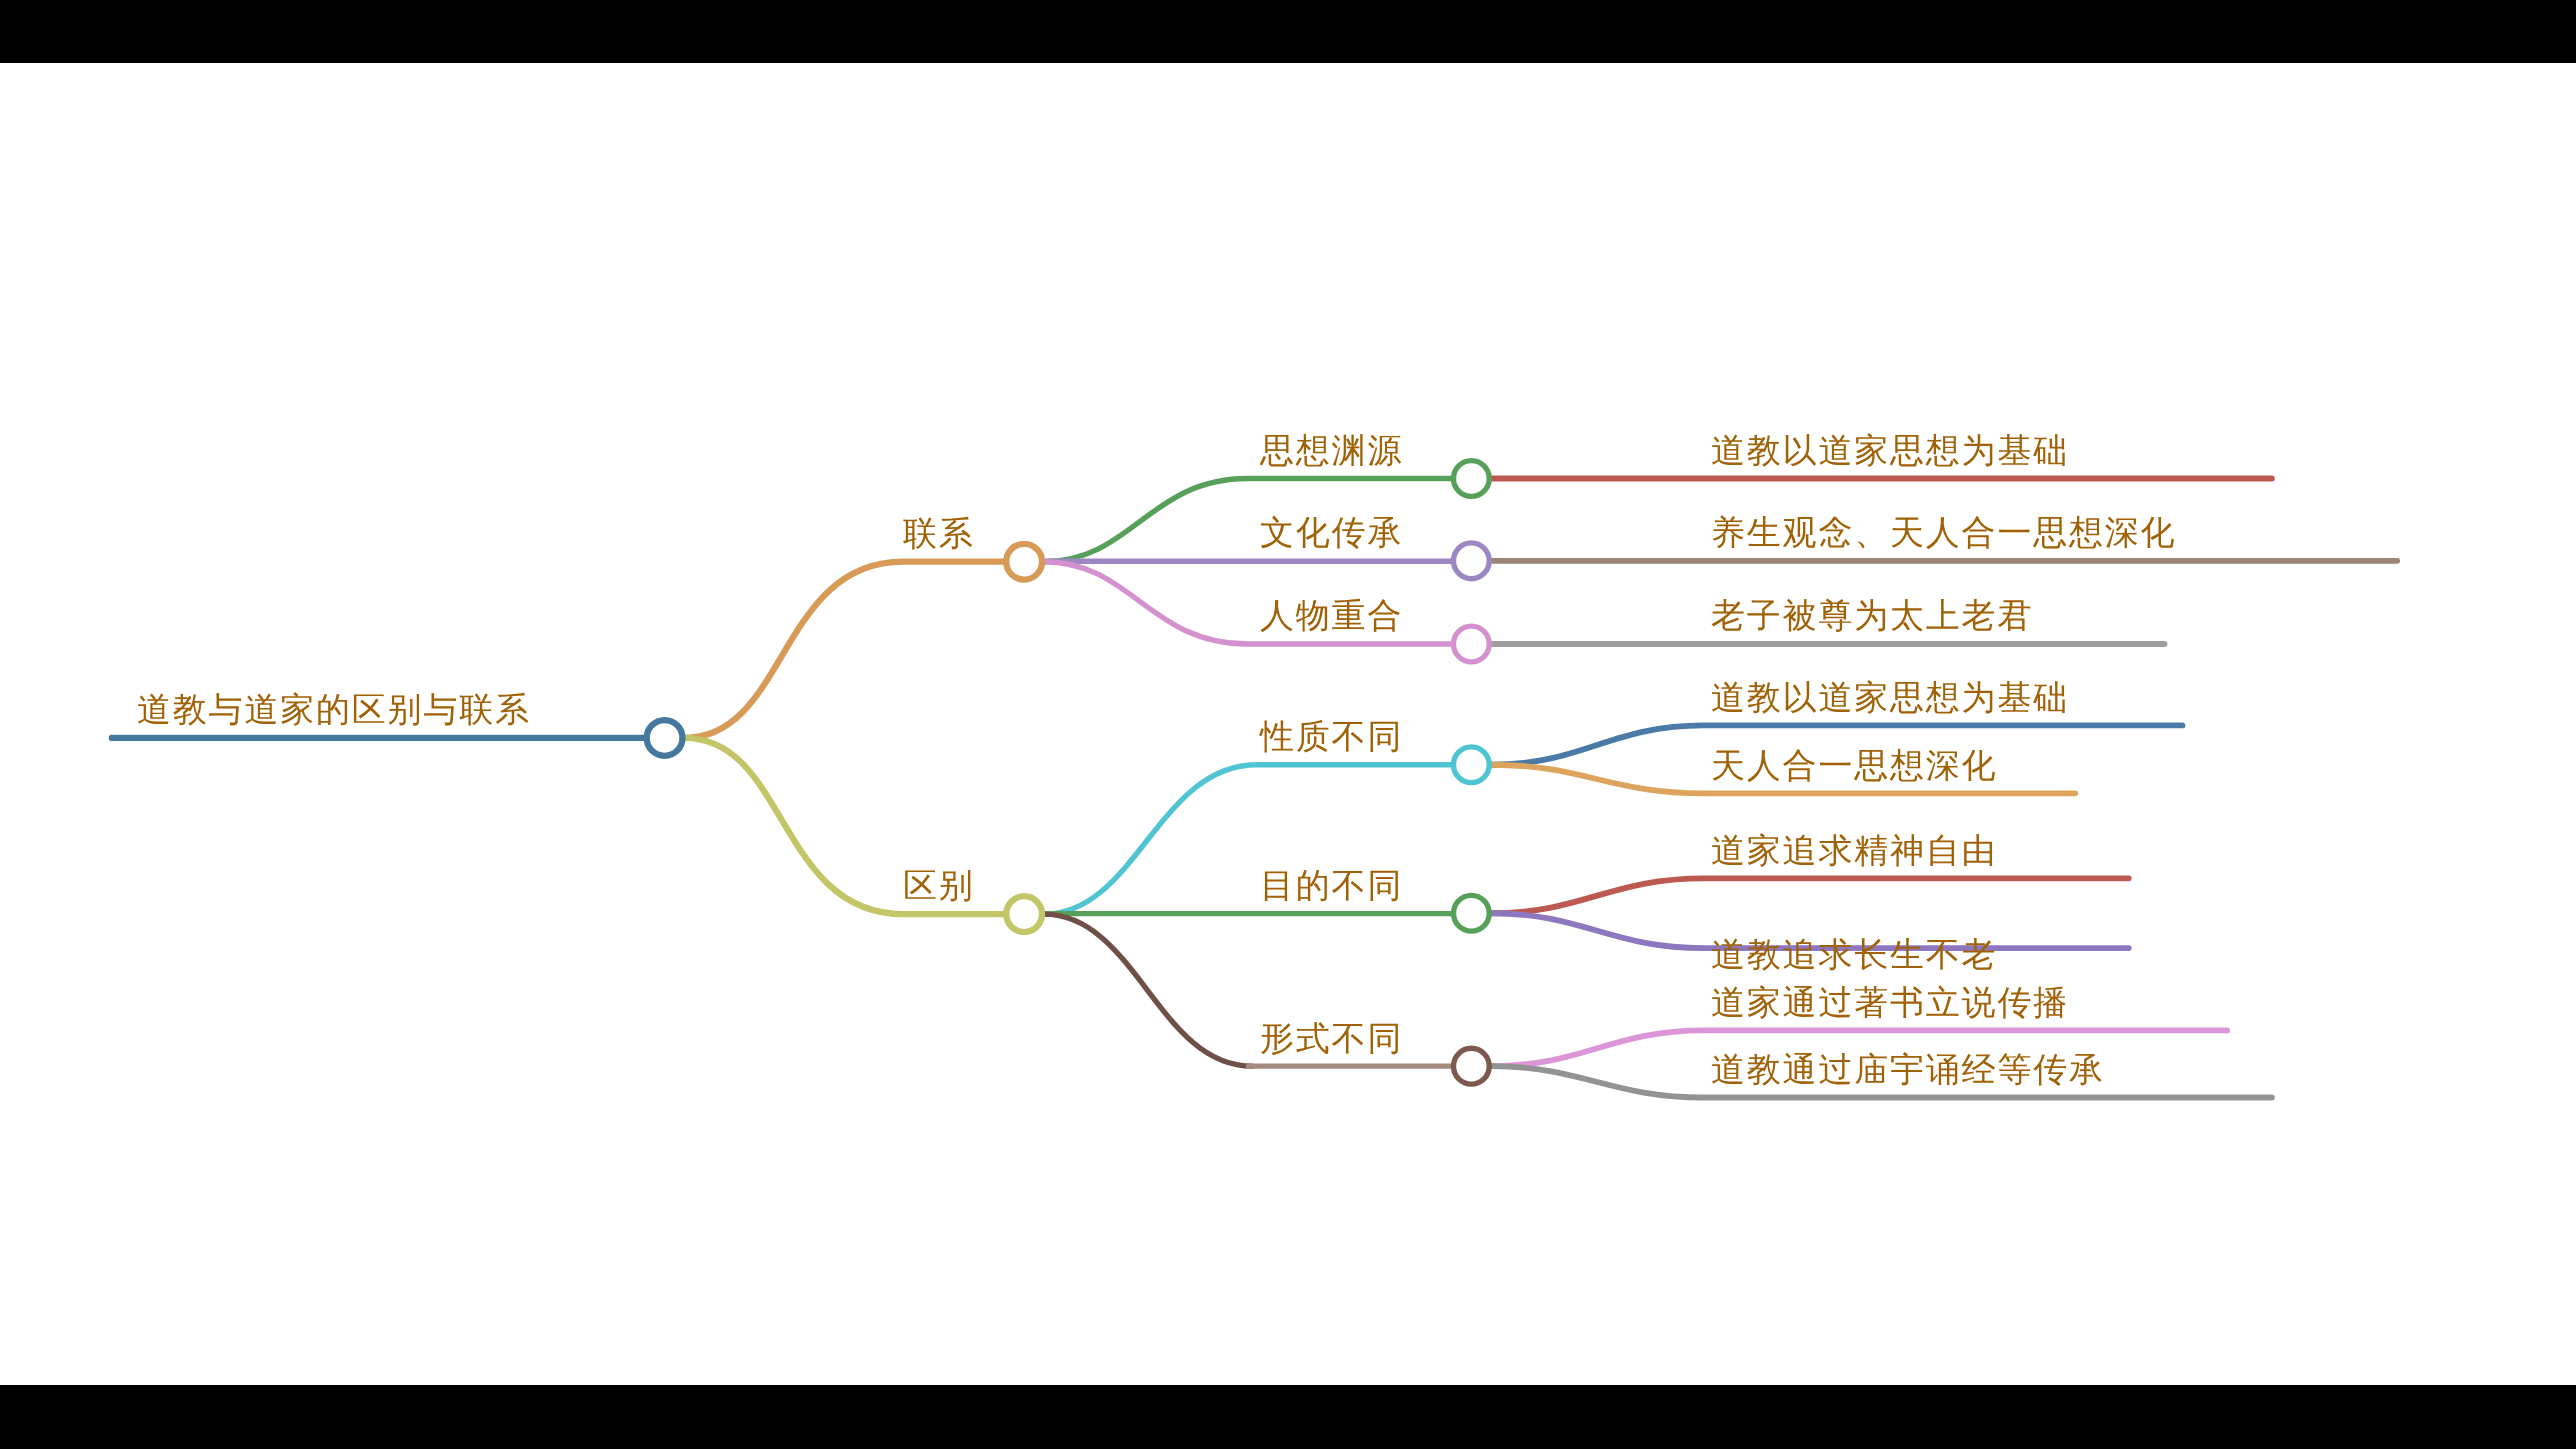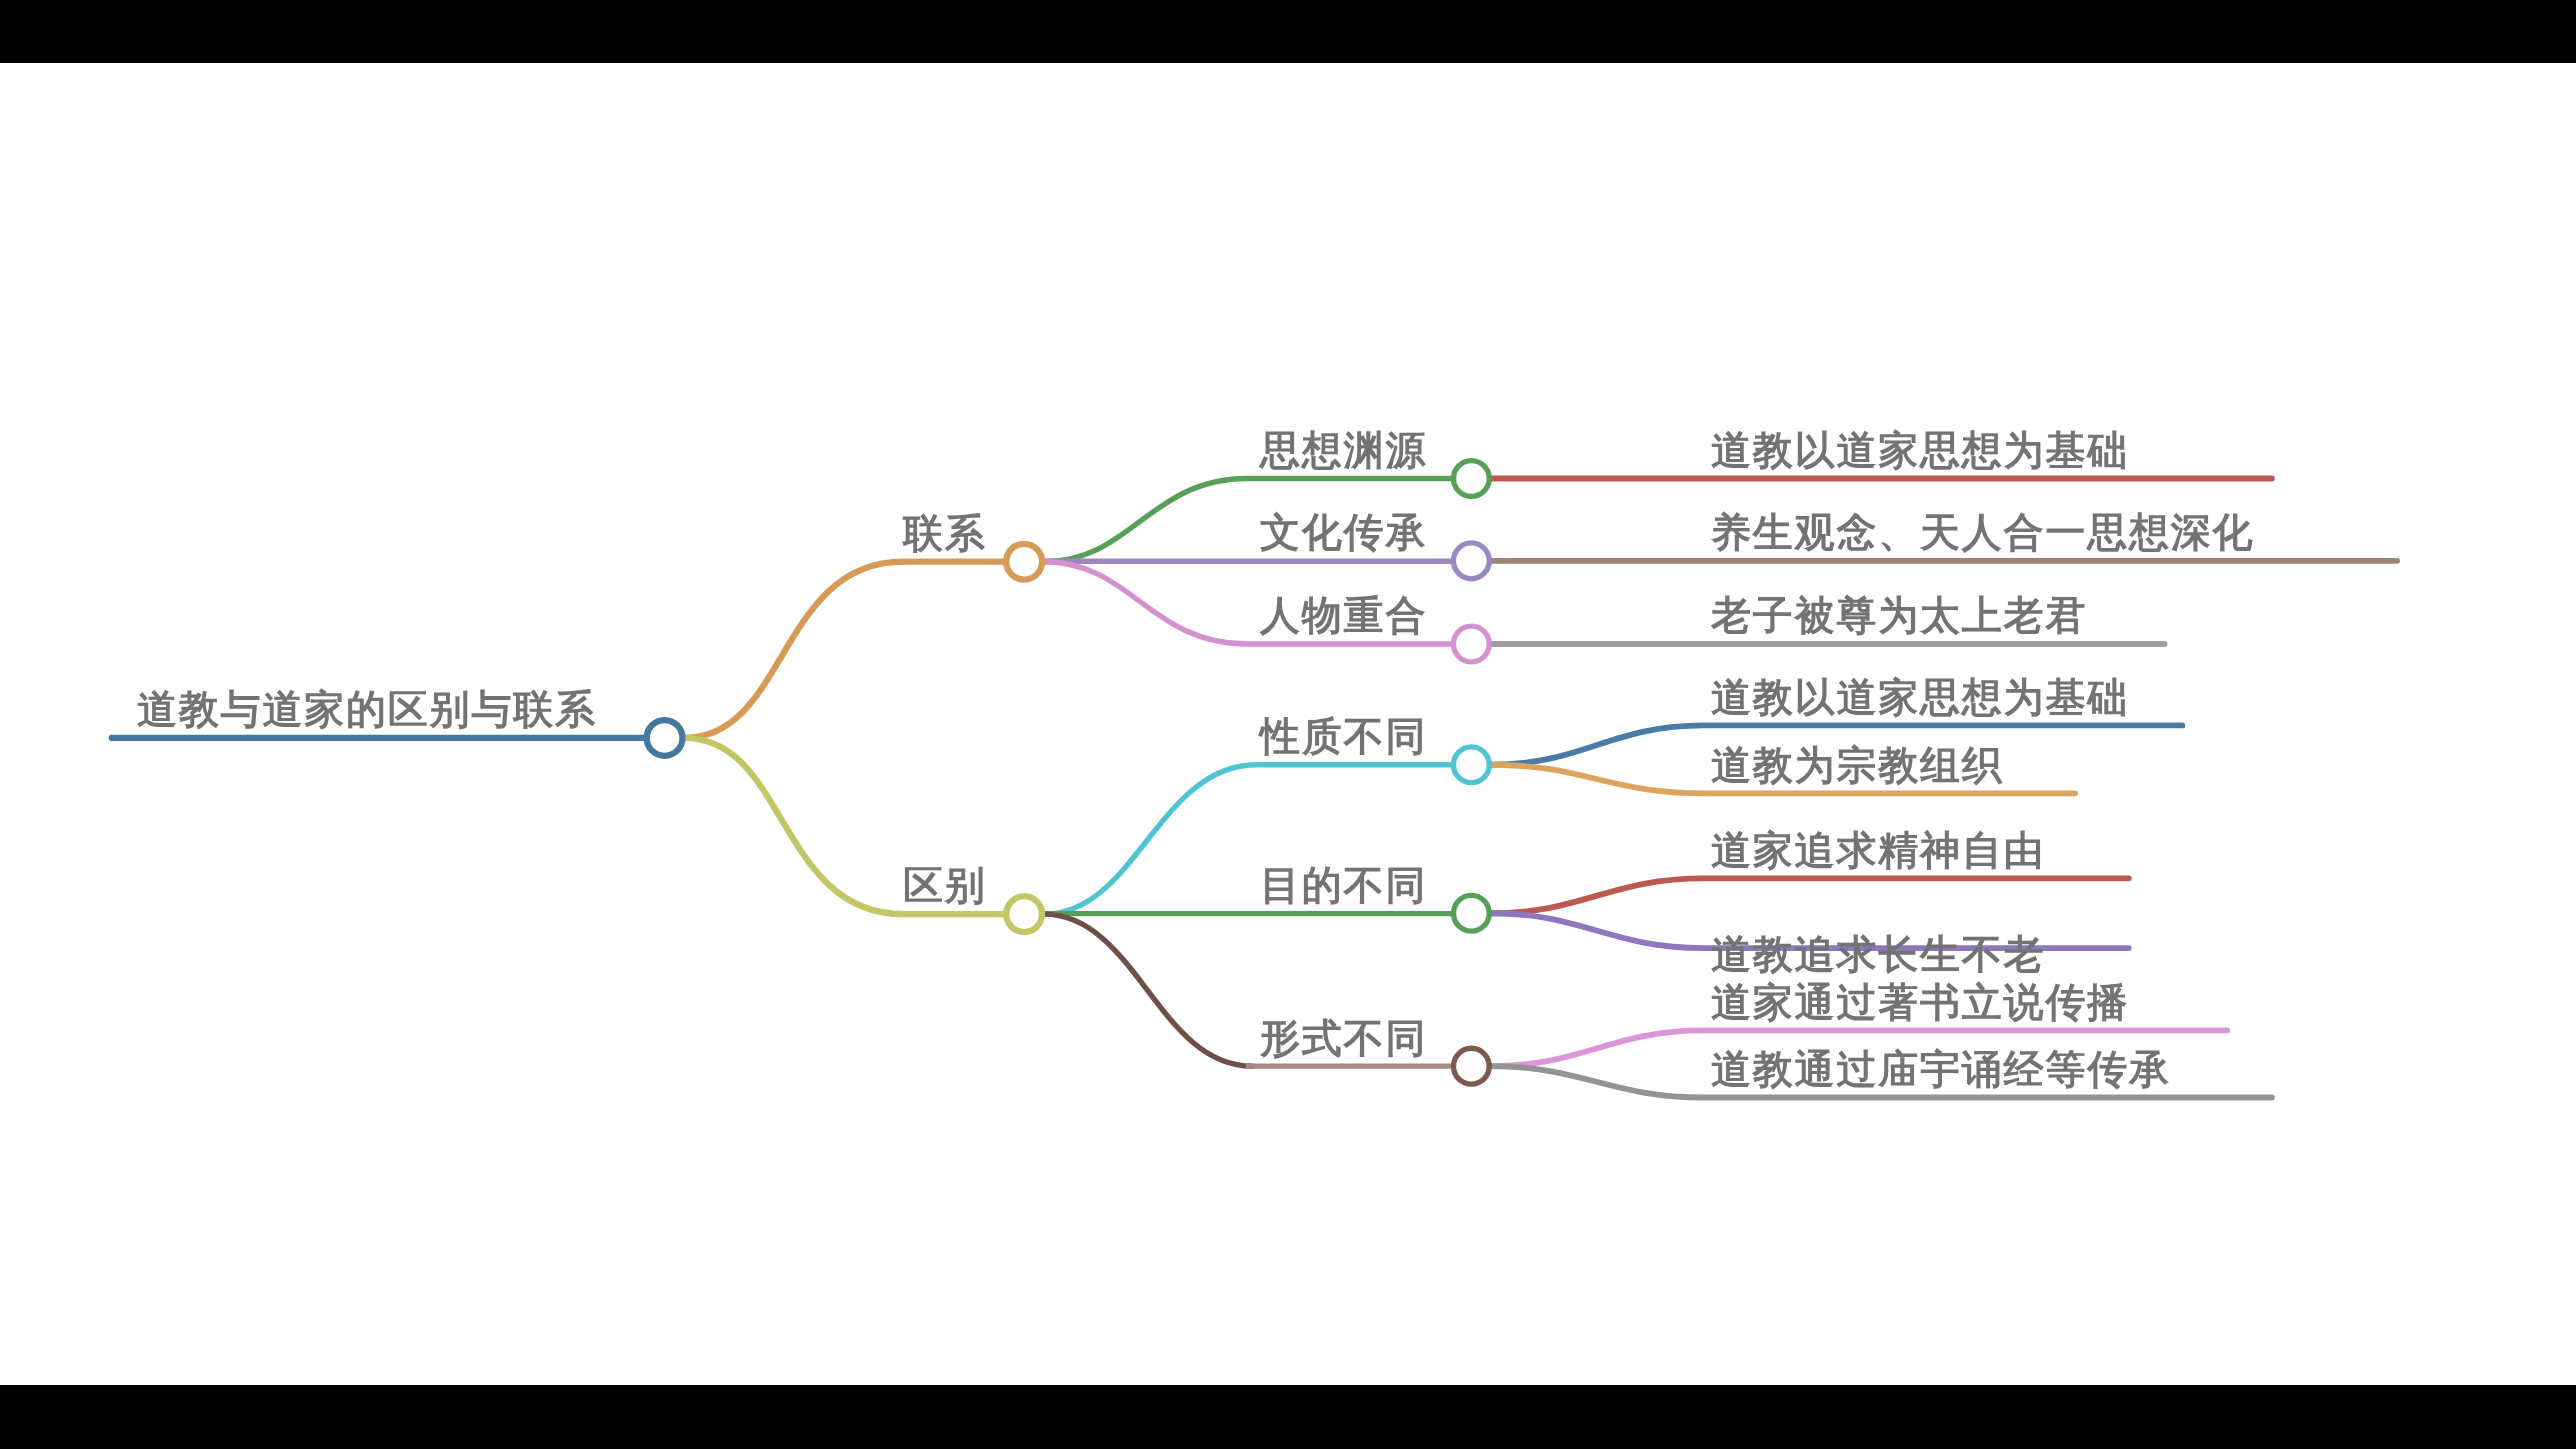--- a/index.html
+++ b/index.html
@@ -1,21 +1,21 @@
 <!DOCTYPE html>
 <html style="font-size:14.3px"><head>
 <meta charset="utf-8">
 <style>
   html,body{margin:0;padding:0;background:#000;}
   #stage{position:relative;width:2576px;height:1449px;background:#000;overflow:hidden;
          font-family:"Liberation Sans", sans-serif;}
   #surface{position:absolute;left:0;top:63px;width:2576px;height:1322px;background:#ffffff;}
   #edges{position:absolute;left:0;top:0;width:2576px;height:1449px;}
-  .label{position:absolute;font-size:40px;line-height:50px;letter-spacing:1.8px;
-         color:#737373;white-space:nowrap;cursor:default;font-weight:bold;}
+  .label{position:absolute;font-size:34px;line-height:50px;letter-spacing:1.8px;
+         color:#a16207;white-space:nowrap;cursor:default;}
   .bar{position:absolute;left:0;width:2576px;background:#000;}
   #topbar{top:0;height:63px;}
   #bottombar{top:1385px;height:64px;}
 </style>
 </head>
 <body>
 
 <div id="stage">
   <div id="surface"></div>
 
@@ -67,21 +67,21 @@
   <div class="label" style="left:1260px;top:507px;text-align:right;">文化传承</div>
   <div class="label" style="left:1260px;top:590px;">人物重合</div>
   <div class="label" style="left:1260px;top:711px;">性质不同</div>
   <div class="label" style="left:1260px;top:860px;">目的不同</div>
   <div class="label" style="left:1260px;top:1013px;">形式不同</div>
 
   <div class="label" style="left:1711px;top:425px;text-align:right;">道教以道家思想为基础</div>
   <div class="label" style="left:1711px;top:507px;">养生观念、天人合一思想深化</div>
   <div class="label" style="left:1711px;top:590px;">老子被尊为太上老君</div>
   <div class="label" style="left:1711px;top:672px;">道教以道家思想为基础</div>
-  <div class="label" style="left:1711px;top:740px;">道教为宗教组织</div>
+  <div class="label" style="left:1711px;top:740px;">天人合一思想深化</div>
   <div class="label" style="left:1711px;top:825px;">道家追求精神自由</div>
   <div class="label" style="left:1711px;top:929px;">道教追求长生不老</div>
   <div class="label" style="left:1711px;top:977px;">道家通过著书立说传播</div>
   <div class="label" style="left:1711px;top:1044px;">道教通过庙宇诵经等传承</div>
 
   <div class="bar" id="topbar"></div>
   <div class="bar" id="bottombar"></div>
 </div>
 
 

